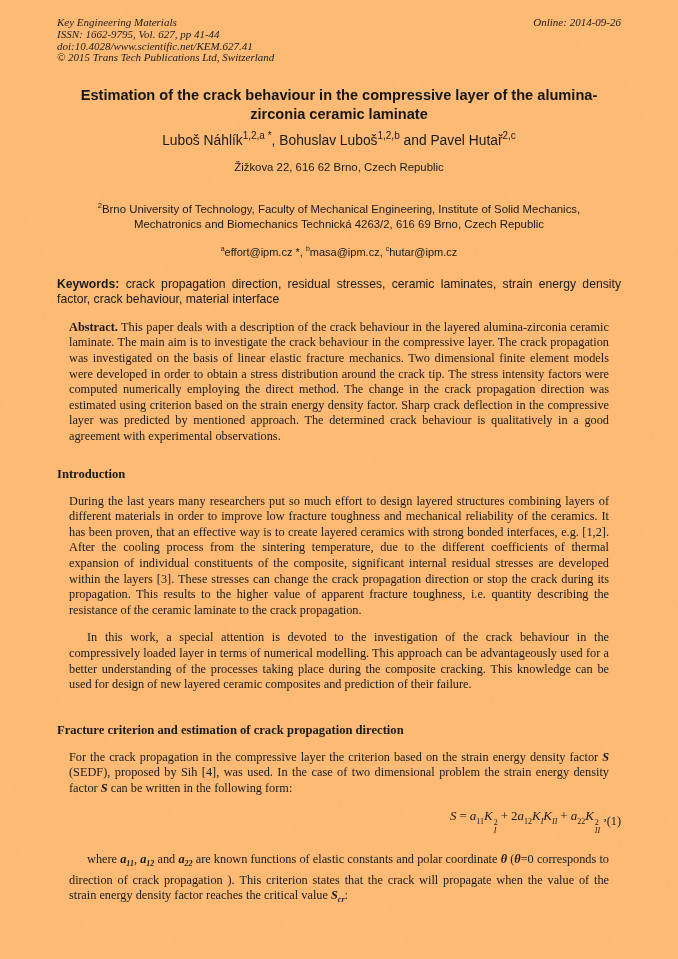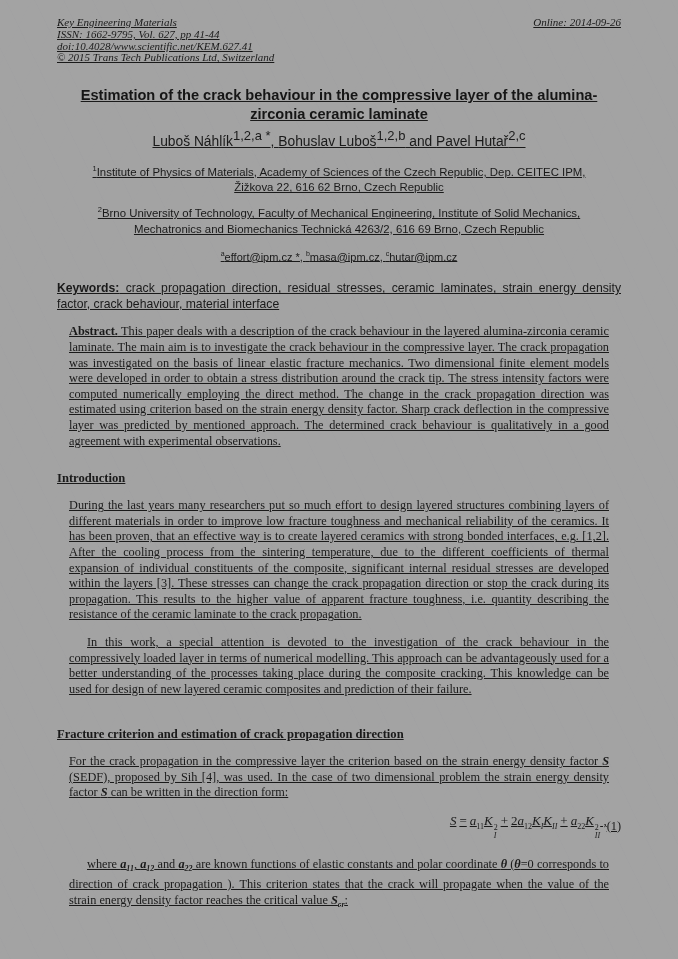--- a/index.html
+++ b/index.html
@@ -1,47 +1,46 @@
 <!DOCTYPE html>
 <html><head>
 <meta charset="utf-8">
 <style>
   html,body{margin:0;padding:0;background:#e8e8e8;}
   .page{
     position:relative;
     width:678px;height:959px;
     margin:0 auto;
-    background:#a3a3a3;
+    background:#fdba74;
     box-sizing:border-box;
     padding:17px 57px 0 57px;
     color:#1a1a1a;
     overflow:hidden;
-    text-decoration:underline;
   }
   .watermark{
     position:absolute;inset:0;pointer-events:none;
     background-image:
       repeating-linear-gradient(64deg, transparent 0 9px, rgba(130,130,150,0.045) 9px 10px, transparent 10px 26px),
       repeating-linear-gradient(-64deg, transparent 0 11px, rgba(130,130,150,0.035) 11px 12px, transparent 12px 30px);
     opacity:.55;
   }
   .content{position:relative;}
   
   .hdr{display:flex;justify-content:space-between;align-items:flex-start;
        font:italic 11px/11.8px "Liberation Serif", serif;}
   .hdr-left div{white-space:nowrap;}
   
   .title{margin:22px 0 0;text-align:center;
          font:bold 14.6px/19px "Liberation Sans", sans-serif;color:#161616;}
   .authors{margin-top:3px;text-align:center;
            font:13.8px/18px "Liberation Sans", sans-serif;}
-  .authors sup{font-size:13px;}
+  .authors sup{font-size:10px;}
   .affil{margin-top:10px;text-align:center;
          font:11.4px/15.8px "Liberation Sans", sans-serif;}
-  .affil.second{margin-top:6px;}
+  .affil.second{margin-top:22px;}
   .affil sup{font-size:7.5px;}
   .emails{margin-top:9px;text-align:center;
           font:11px/14px "Liberation Sans", sans-serif;}
   .emails sup{font-size:7px;}
   
   .keywords{margin:18px 0 0;text-align:justify;
             font:12.2px/15.6px "Liberation Sans", sans-serif;}
   .keywords .kw-label{font-weight:bold;}
   
   .abstract{margin:17px 0 0;}
@@ -80,41 +79,40 @@
         <div>© 2015 Trans Tech Publications Ltd, Switzerland</div>
       </div>
       <div class="hdr-right">Online: 2014-09-26</div>
     </div>
 
     <h1 class="title">Estimation of the crack behaviour in the compressive layer of the alumina-zirconia ceramic laminate</h1>
 
     <div class="authors"><span>Luboš Náhlík</span><sup>1,2,a *</sup><span>, </span><span>Bohuslav Luboš</span><sup>1,2,b</sup><span> and </span><span>Pavel Hutař</span><sup>2,c</sup></div>
 
     <div class="affil">
-      <div><sup>1</sup><span>Institute of Physics of Materials, Academy of Sciences of the Czech Republic, Dep. CEITEC IPM,</span></div>
       <div>Žižkova 22, 616 62 Brno, Czech Republic</div>
     </div>
 
     <div class="affil second">
       <div><sup>2</sup><span>Brno University of Technology, Faculty of Mechanical Engineering, Institute of Solid Mechanics,</span></div>
       <div>Mechatronics and Biomechanics Technická 4263/2, 616 69 Brno, Czech Republic</div>
     </div>
 
     <div class="emails"><sup>a</sup><span>effort@ipm.cz *, </span><sup>b</sup><span>masa@ipm.cz, </span><sup>c</sup><span>hutar@ipm.cz</span></div>
 
     <p class="keywords"><span class="kw-label">Keywords:</span><span> crack propagation direction, residual stresses, ceramic laminates, strain energy density factor, crack behaviour, material interface</span></p>
 
     <p class="serifp abstract"><span class="lead-bold">Abstract.</span><span> This paper deals with a description of the crack behaviour in the layered alumina-zirconia ceramic laminate. The main aim is to investigate the crack behaviour in the compressive layer. The crack propagation was investigated on the basis of linear elastic fracture mechanics. Two dimensional finite element models were developed in order to obtain a stress distribution around the crack tip. The stress intensity factors were computed numerically employing the direct method. The change in the crack propagation direction was estimated using criterion based on the strain energy density factor. Sharp crack deflection in the compressive layer was predicted by mentioned approach. The determined crack behaviour is qualitatively in a good agreement with experimental observations.</span></p>
 
     <h2 class="sec">Introduction</h2>
     <p class="serifp">During the last years many researchers put so much effort to design layered structures combining layers of different materials in order to improve low fracture toughness and mechanical reliability of the ceramics. It has been proven, that an effective way is to create layered ceramics with strong bonded interfaces, e.g. [1,2]. After the cooling process from the sintering temperature, due to the different coefficients of thermal expansion of individual constituents of the composite, significant internal residual stresses are developed within the layers [3]. These stresses can change the crack propagation direction or stop the crack during its propagation. This results to the higher value of apparent fracture toughness, i.e. quantity describing the resistance of the ceramic laminate to the crack propagation.</p>
     <p class="serifp indent">In this work, a special attention is devoted to the investigation of the crack behaviour in the compressively loaded layer in terms of numerical modelling. This approach can be advantageously used for a better understanding of the processes taking place during the composite cracking. This knowledge can be used for design of new layered ceramic composites and prediction of their failure.</p>
 
     <h2 class="sec sec2">Fracture criterion and estimation of crack propagation direction</h2>
-    <p class="serifp"><span>For the crack propagation in the compressive layer the criterion based on the strain energy density factor </span><span class="bi">S</span><span> (SEDF), proposed by Sih [4], was used. In the case of two dimensional problem the strain energy density factor </span><span class="bi">S</span><span> can be written in the direction form:</span></p>
+    <p class="serifp"><span>For the crack propagation in the compressive layer the criterion based on the strain energy density factor </span><span class="bi">S</span><span> (SEDF), proposed by Sih [4], was used. In the case of two dimensional problem the strain energy density factor </span><span class="bi">S</span><span> can be written in the following form:</span></p>
 
     <div class="eqrow">
       <span class="eq"><span class="v">S</span><span class="op">=</span><span class="v">a</span><sub class="num">11</sub><span class="v">K</span><span class="mstk">
             <span>2</span>
             <span class="vi">I</span>
           </span><span class="op">+</span><span>2</span><span class="v">a</span><sub class="num">12</sub><span class="v">K</span><sub>I</sub><span class="v">K</span><sub>II</sub><span class="op">+</span><span class="v">a</span><sub class="num">22</sub><span class="v">K</span><span class="mstk">
             <span>2</span>
             <span class="vi">II</span>
           </span><span> ,</span></span>
       <span class="eqnum">(1)</span>

